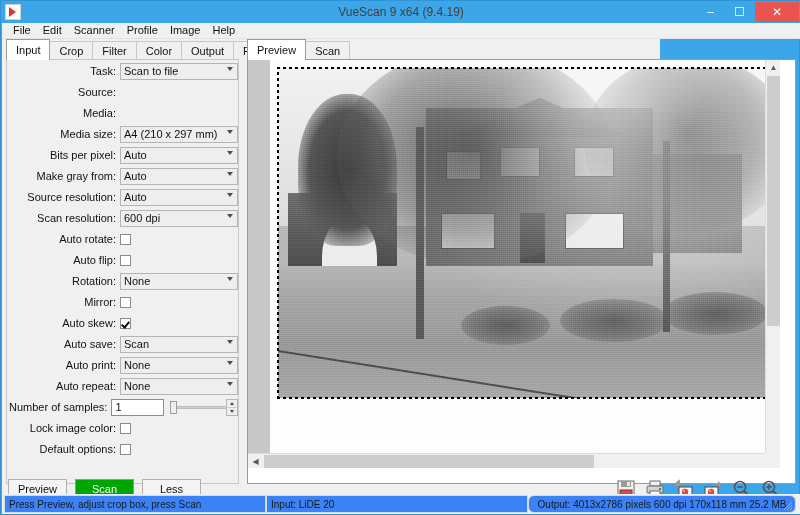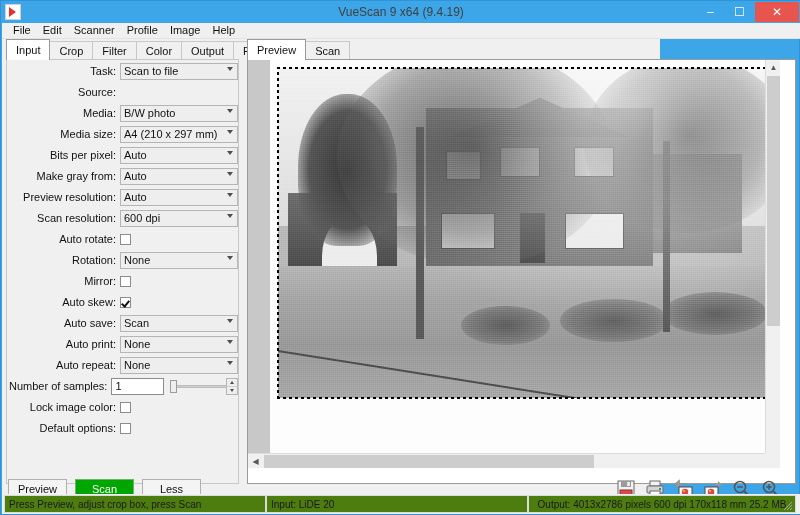--- a/index.html
+++ b/index.html
@@ -387,25 +387,25 @@
     background: #f0f0f0;
     display: flex; align-items: center;
     box-sizing: border-box;
   }
   .status-cell {
     height: 18px; line-height: 18px;
     border: 1px solid #dadada;
     box-sizing: border-box;
     font-size: 10px; color: #1a1a1a;
     padding-left: 4px;
-    background: #4d7c0f;
+    background: #3b82f6;
   }
   #status-left { width: 262px; margin-left: 2px; }
   #status-mid  { width: 262px; }
-  #status-right{ width: 268px; text-align: center; padding-left: 0; position: relative; }
+  #status-right{ width: 268px; text-align: center; padding-left: 0; position: relative; border-radius: 6px; }
   #grip {
     position: absolute; right: 2px; bottom: 1px;
     width: 10px; height: 10px;
   }
 </style>
 </head>
 <body>
 
 <div id="app">
 
@@ -449,24 +449,20 @@
             <div class="fselect">
               <span>Scan to file</span>
               <span class="chev"></span>
             </div>
           </div>
           <div class="frow">
             <div class="flabel">Source:</div>
           </div>
           <div class="frow">
             <div class="flabel">Media:</div>
-            <div class="fselect">
-              <span>B/W photo</span>
-              <span class="chev"></span>
-            </div>
           </div>
           <div class="frow">
             <div class="flabel">Media size:</div>
             <div class="fselect">
               <span>A4 (210 x 297 mm)</span>
               <span class="chev"></span>
             </div>
           </div>
           <div class="frow">
             <div class="flabel">Bits per pixel:</div>
@@ -476,35 +472,39 @@
             </div>
           </div>
           <div class="frow">
             <div class="flabel">Make gray from:</div>
             <div class="fselect">
               <span>Auto</span>
               <span class="chev"></span>
             </div>
           </div>
           <div class="frow">
-            <div class="flabel">Preview resolution:</div>
+            <div class="flabel">Source resolution:</div>
             <div class="fselect">
               <span>Auto</span>
               <span class="chev"></span>
             </div>
           </div>
           <div class="frow">
             <div class="flabel">Scan resolution:</div>
             <div class="fselect">
               <span>600 dpi</span>
               <span class="chev"></span>
             </div>
           </div>
           <div class="frow">
             <div class="flabel">Auto rotate:</div>
+            <div class="fcheck"></div>
+          </div>
+          <div class="frow">
+            <div class="flabel">Auto flip:</div>
             <div class="fcheck"></div>
           </div>
           <div class="frow">
             <div class="flabel">Rotation:</div>
             <div class="fselect">
               <span>None</span>
               <span class="chev"></span>
             </div>
           </div>
           <div class="frow">

